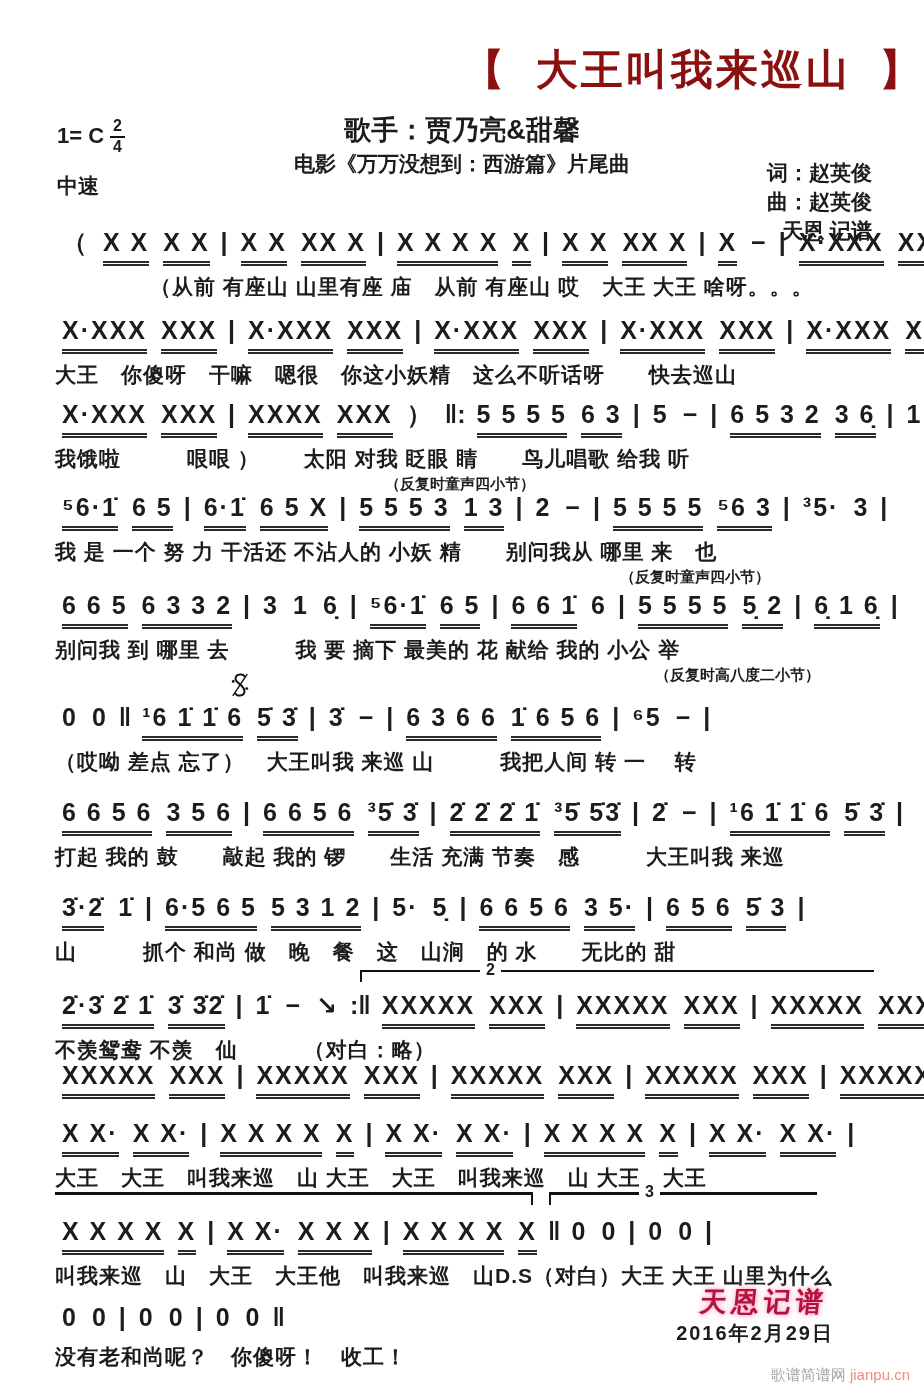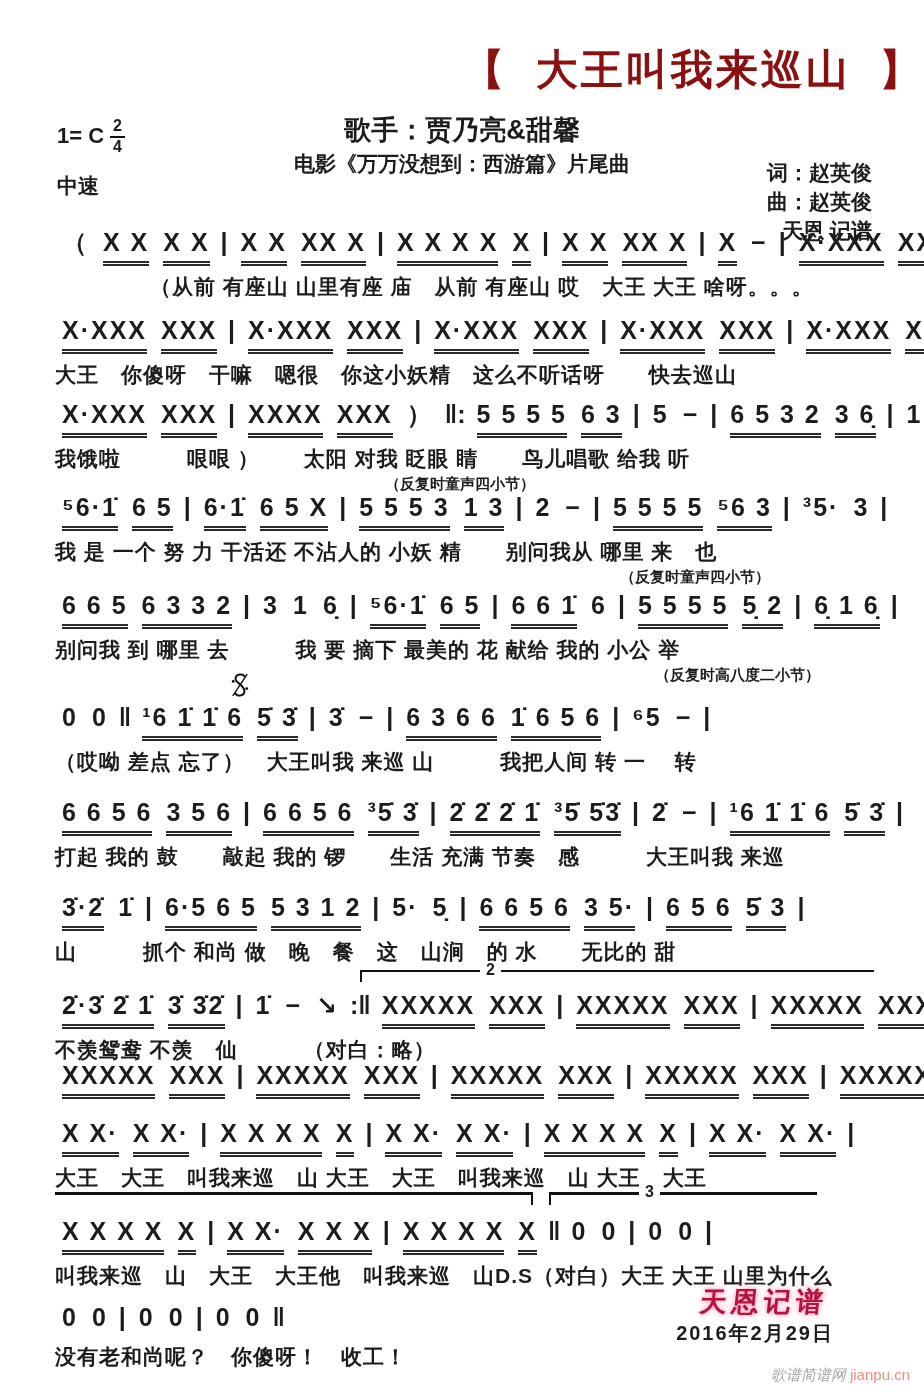--- a/index.html
+++ b/index.html
@@ -40,21 +40,21 @@
   .v3{top:-22px;left:494px;width:268px;border-top:3px solid #111;}
   .v3 .vlabel{left:90px;top:-12px;}
   
   .segno{position:absolute;left:176px;top:-28px;width:18px;height:26px;}
   
   .stamp{position:absolute;right:96px;top:1284px;font-size:27px;font-weight:bold;letter-spacing:5px;
          color:#b3123d;transform:skewX(-6deg);
          text-shadow:0 0 3px #ff9fc0,0 0 7px #ffc2d6,0 0 10px #ffd9e5;}
   .fdate{position:absolute;right:90px;top:1320px;font-size:20px;font-weight:bold;letter-spacing:2px;}
   .wm{position:absolute;right:14px;top:1366px;font-size:15px;white-space:nowrap;}
-  .wm-site{color:#a5a5a5;font-style:italic;}
+  .wm-site{color:#a5a5a5;}
   .wm-url{color:#f28b82;text-decoration:none;text-align:right;}
 </style>
 </head>
 <body>
 
 <div class="sheet">
 
   <div class="title">【  大王叫我来巡山  】</div>
   <div class="sub1">歌手：贾乃亮&amp;甜馨</div>
   <div class="sub2">电影《万万没想到：西游篇》片尾曲</div>

